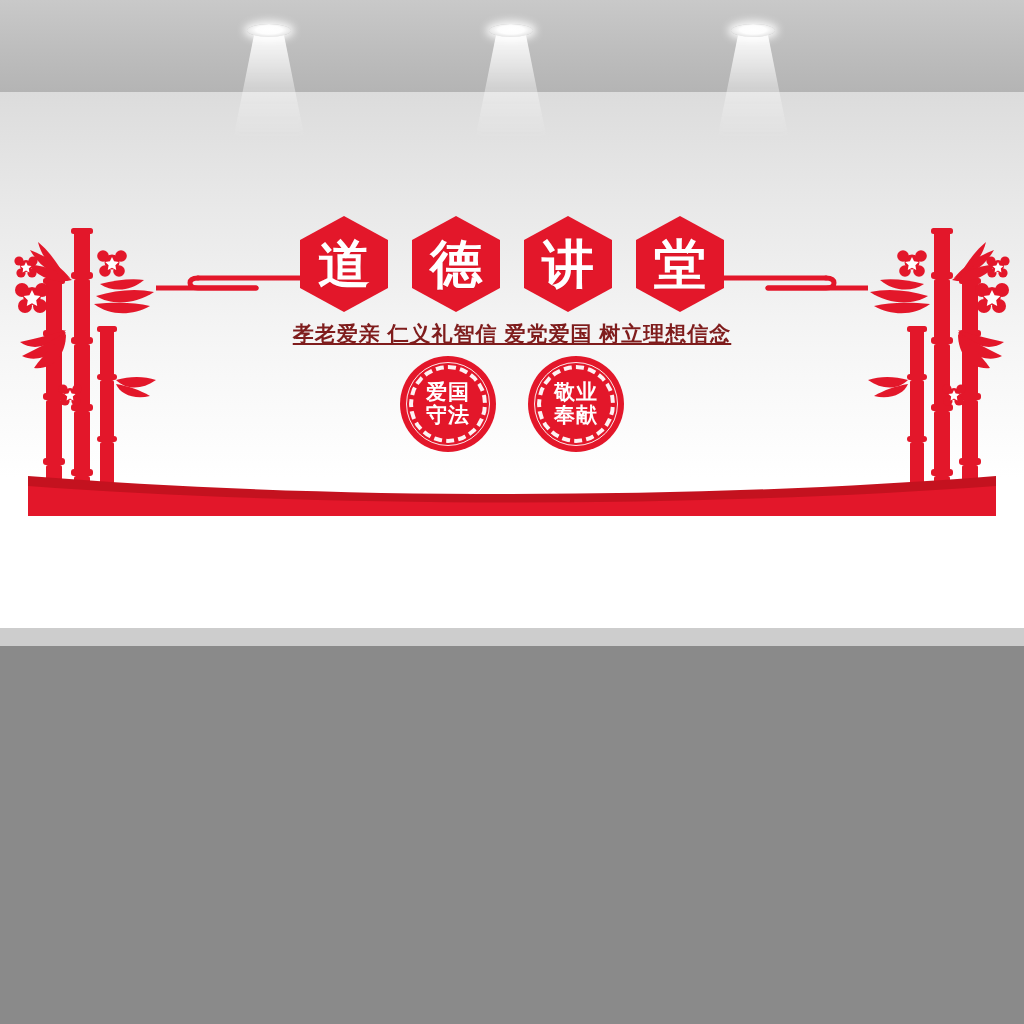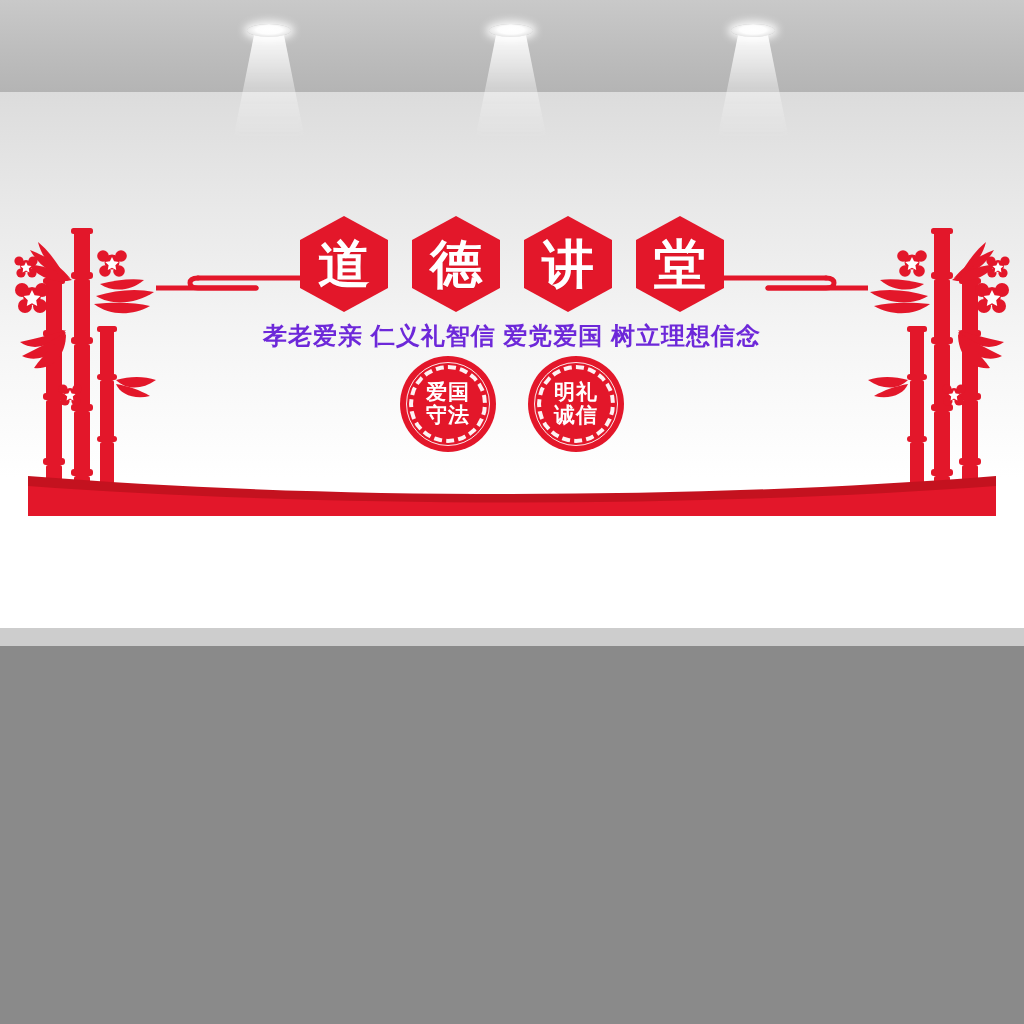--- a/index.html
+++ b/index.html
@@ -61,21 +61,21 @@
     border-radius:10px;
   }
   .hex .ch {
     position:relative; color:#fff; font-weight:bold; font-size:52px; line-height:1;
     letter-spacing:0; text-shadow:0 1px 0 rgba(0,0,0,.06);
   }
 
   .subtitle {
     position:absolute; left:50%; transform:translateX(-50%);
     top:104px; white-space:nowrap;
-    color:#6d28d9; font-weight:bold; font-size:24px; letter-spacing:1px;
+    color:#7f1d1d; font-weight:bold; font-size:21px; letter-spacing:1px;text-decoration:underline;
   }
 
   .circle-row {
     position:absolute; left:50%; transform:translateX(-50%);
     top:140px; display:flex; gap:32px;
   }
   .circle {
     position:relative; width:96px; height:96px; border-radius:50%;
     background:#e3172a;
     display:flex; align-items:center; justify-content:center;
@@ -355,22 +355,22 @@
         <div class="dashring"></div>
         <div class="ctext">
           <div>爱国</div>
           <div>守法</div>
         </div>
       </div>
       <div class="circle">
         <div class="dashring2"></div>
         <div class="dashring"></div>
         <div class="ctext">
-          <div>明礼</div>
-          <div>诚信</div>
+          <div>敬业</div>
+          <div>奉献</div>
         </div>
       </div>
     </div>
 
     <svg class="base" viewBox="0 0 968 48" preserveAspectRatio="none">
       <path d="M0 8 C300 32 668 32 968 8 L968 48 L0 48 Z" fill="#c4121f"></path>
       <path d="M0 18 C300 40 668 40 968 18 L968 48 L0 48 Z" fill="#e3172a"></path>
     </svg>
   </div>
 </div>

